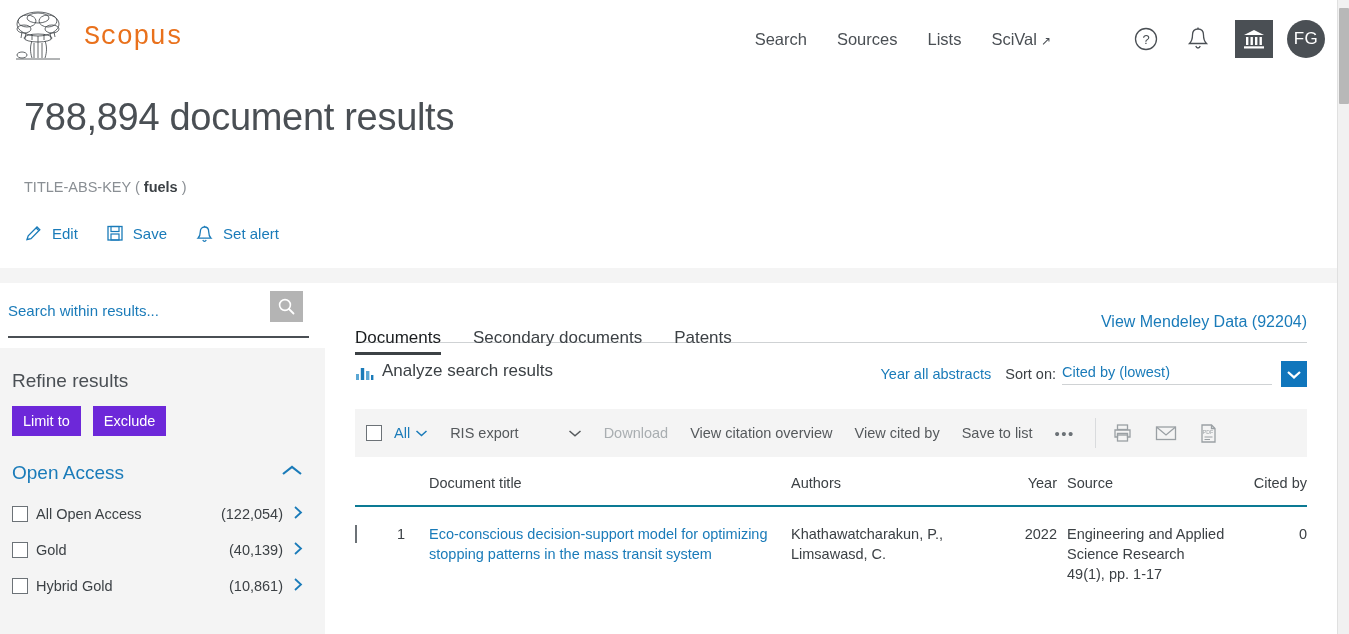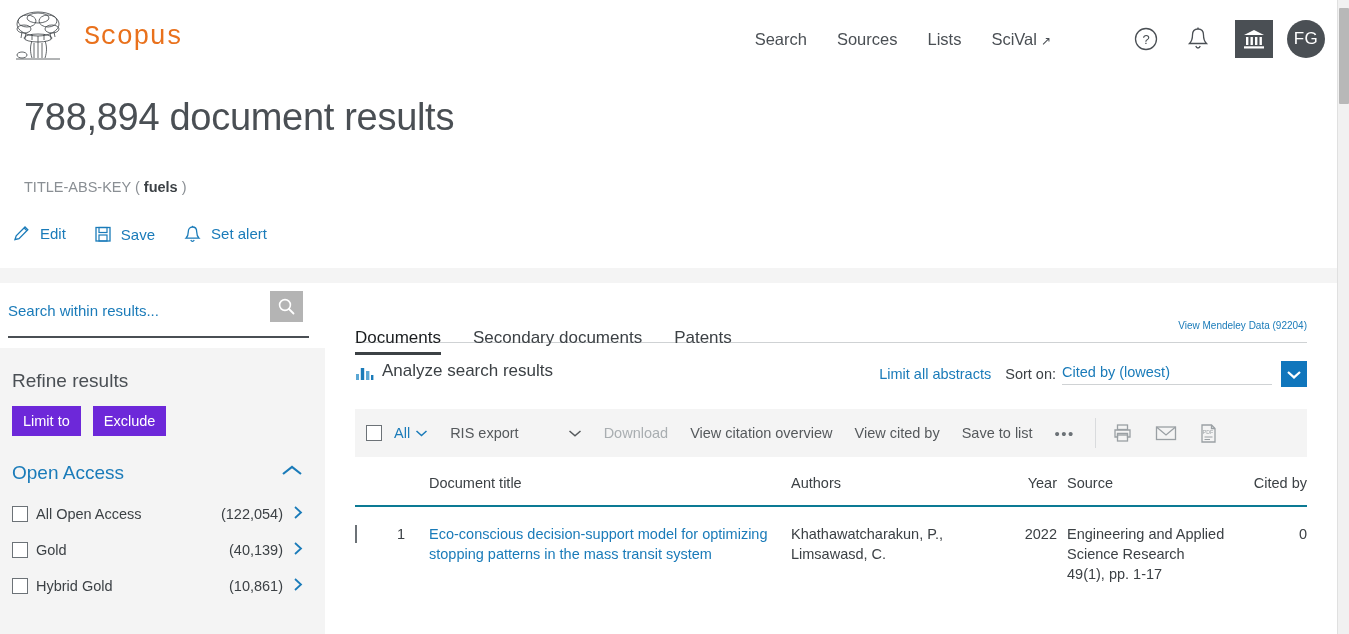--- a/index.html
+++ b/index.html
@@ -45,21 +45,21 @@
   }
 
   .results-count {
     position:absolute; left:24px; top:96px;
     font-size:38px; color:#4a4f54; font-weight:normal; margin:0; letter-spacing:-.3px;
   }
   .query-line {
     position:absolute; left:24px; top:179px; font-size:14.5px; color:#8a8f94;
   }
   .query-line .term { color:#3c4145; font-weight:bold; }
-  .action-row { position:absolute; left:12px; top:224px; display:flex; align-items:flex-end; }
+  .action-row { position:absolute; left:24px; top:224px; display:flex; align-items:flex-start; }
   .act { display:flex; align-items:center; margin-right:28px; color:#1a7bb9; font-size:15px; cursor:pointer; }
   .act .act-ico { margin-right:9px; display:flex; align-items:center; }
   .header-sep { position:absolute; left:0; top:268px; width:100%; height:15px; background:#f4f4f4; }
 
   
   .content { position:absolute; top:283px; left:0; width:1337px; height:351px; background:#fff; }
 
   
   .sidebar { position:absolute; left:0; top:0; width:325px; height:351px; background:#f4f4f4; }
   .search-box-wrap { background:#fff; height:65px; padding:0; position:relative; }
@@ -98,21 +98,21 @@
   .facet-count { color:#3c4145; margin-right:10px; }
   .facet-chev { color:#1a7bb9; font-size:15px; }
 
   
   .main { position:absolute; left:325px; top:0; width:1012px; height:351px; background:#fff; }
   .tabs { position:relative; margin:22px 0 0 30px; width:952px; height:38px; border-bottom:1px solid #cfd2d4; display:flex; align-items:flex-start; }
   .tab { font-size:17px; color:#3c4145; margin-right:32px; padding-bottom:6px; cursor:pointer; position:relative;margin-top:23px; }
   .tab.active { color:#1a1d1f; }
   .tab.active:after { content:""; position:absolute; left:0; right:0; bottom:-1px; height:3px; background:#3c4145; }
   .mendeley {
-    position:absolute; right:0; bottom:11px; color:#1a7bb9; font-size:10px; cursor:pointer;
+    position:absolute; right:0; bottom:11px; color:#1a7bb9; font-size:16px; cursor:pointer;
   }
 
   .subbar { position:relative; margin:18px 0 0 30px; width:952px; height:34px; }
   .analyze { display:flex; align-items:flex-end; color:#3c4145; font-size:17px; cursor:pointer; }
   .analyze .bars { margin-right:8px; display:flex; align-items:flex-end; }
   .sort-zone { position:absolute; right:0; top:0; display:flex; align-items:center; }
   .show-abs { color:#1a7bb9; font-size:14.5px; margin-right:14px; cursor:pointer; }
   .sort-on { font-size:14.5px; color:#3c4145; margin-right:6px; }
   .sort-sel {
     width:210px; border-bottom:1px solid #cfd2d4; color:#1a7bb9; font-size:14.5px;
@@ -353,21 +353,21 @@
               <rect x="1" y="9" width="3" height="6" fill="#5ba7d4"></rect>
               <rect x="5.8" y="3" width="3.4" height="12" fill="#1a7bb9"></rect>
               <rect x="11" y="6" width="3.4" height="9" fill="#5ba7d4"></rect>
               <rect x="16" y="10" width="2.4" height="5" fill="#1a7bb9"></rect>
             </svg>
           </span>
           <span>Analyze search results</span>
         </div>
 
         <div class="sort-zone">
-          <span class="show-abs">Limit all abstracts</span>
+          <span class="show-abs">Year all abstracts</span>
           <span class="sort-on">Sort on:</span>
           <span class="sort-sel">Cited by (lowest)</span>
           <span class="sort-caret">
             <svg width="16" height="11" viewBox="0 0 16 11">
               <path d="M2 3 L8 8.4 L14 3" fill="none" stroke="#ffffff" stroke-width="2.2"></path>
             </svg>
           </span>
         </div>
       </div>
 

